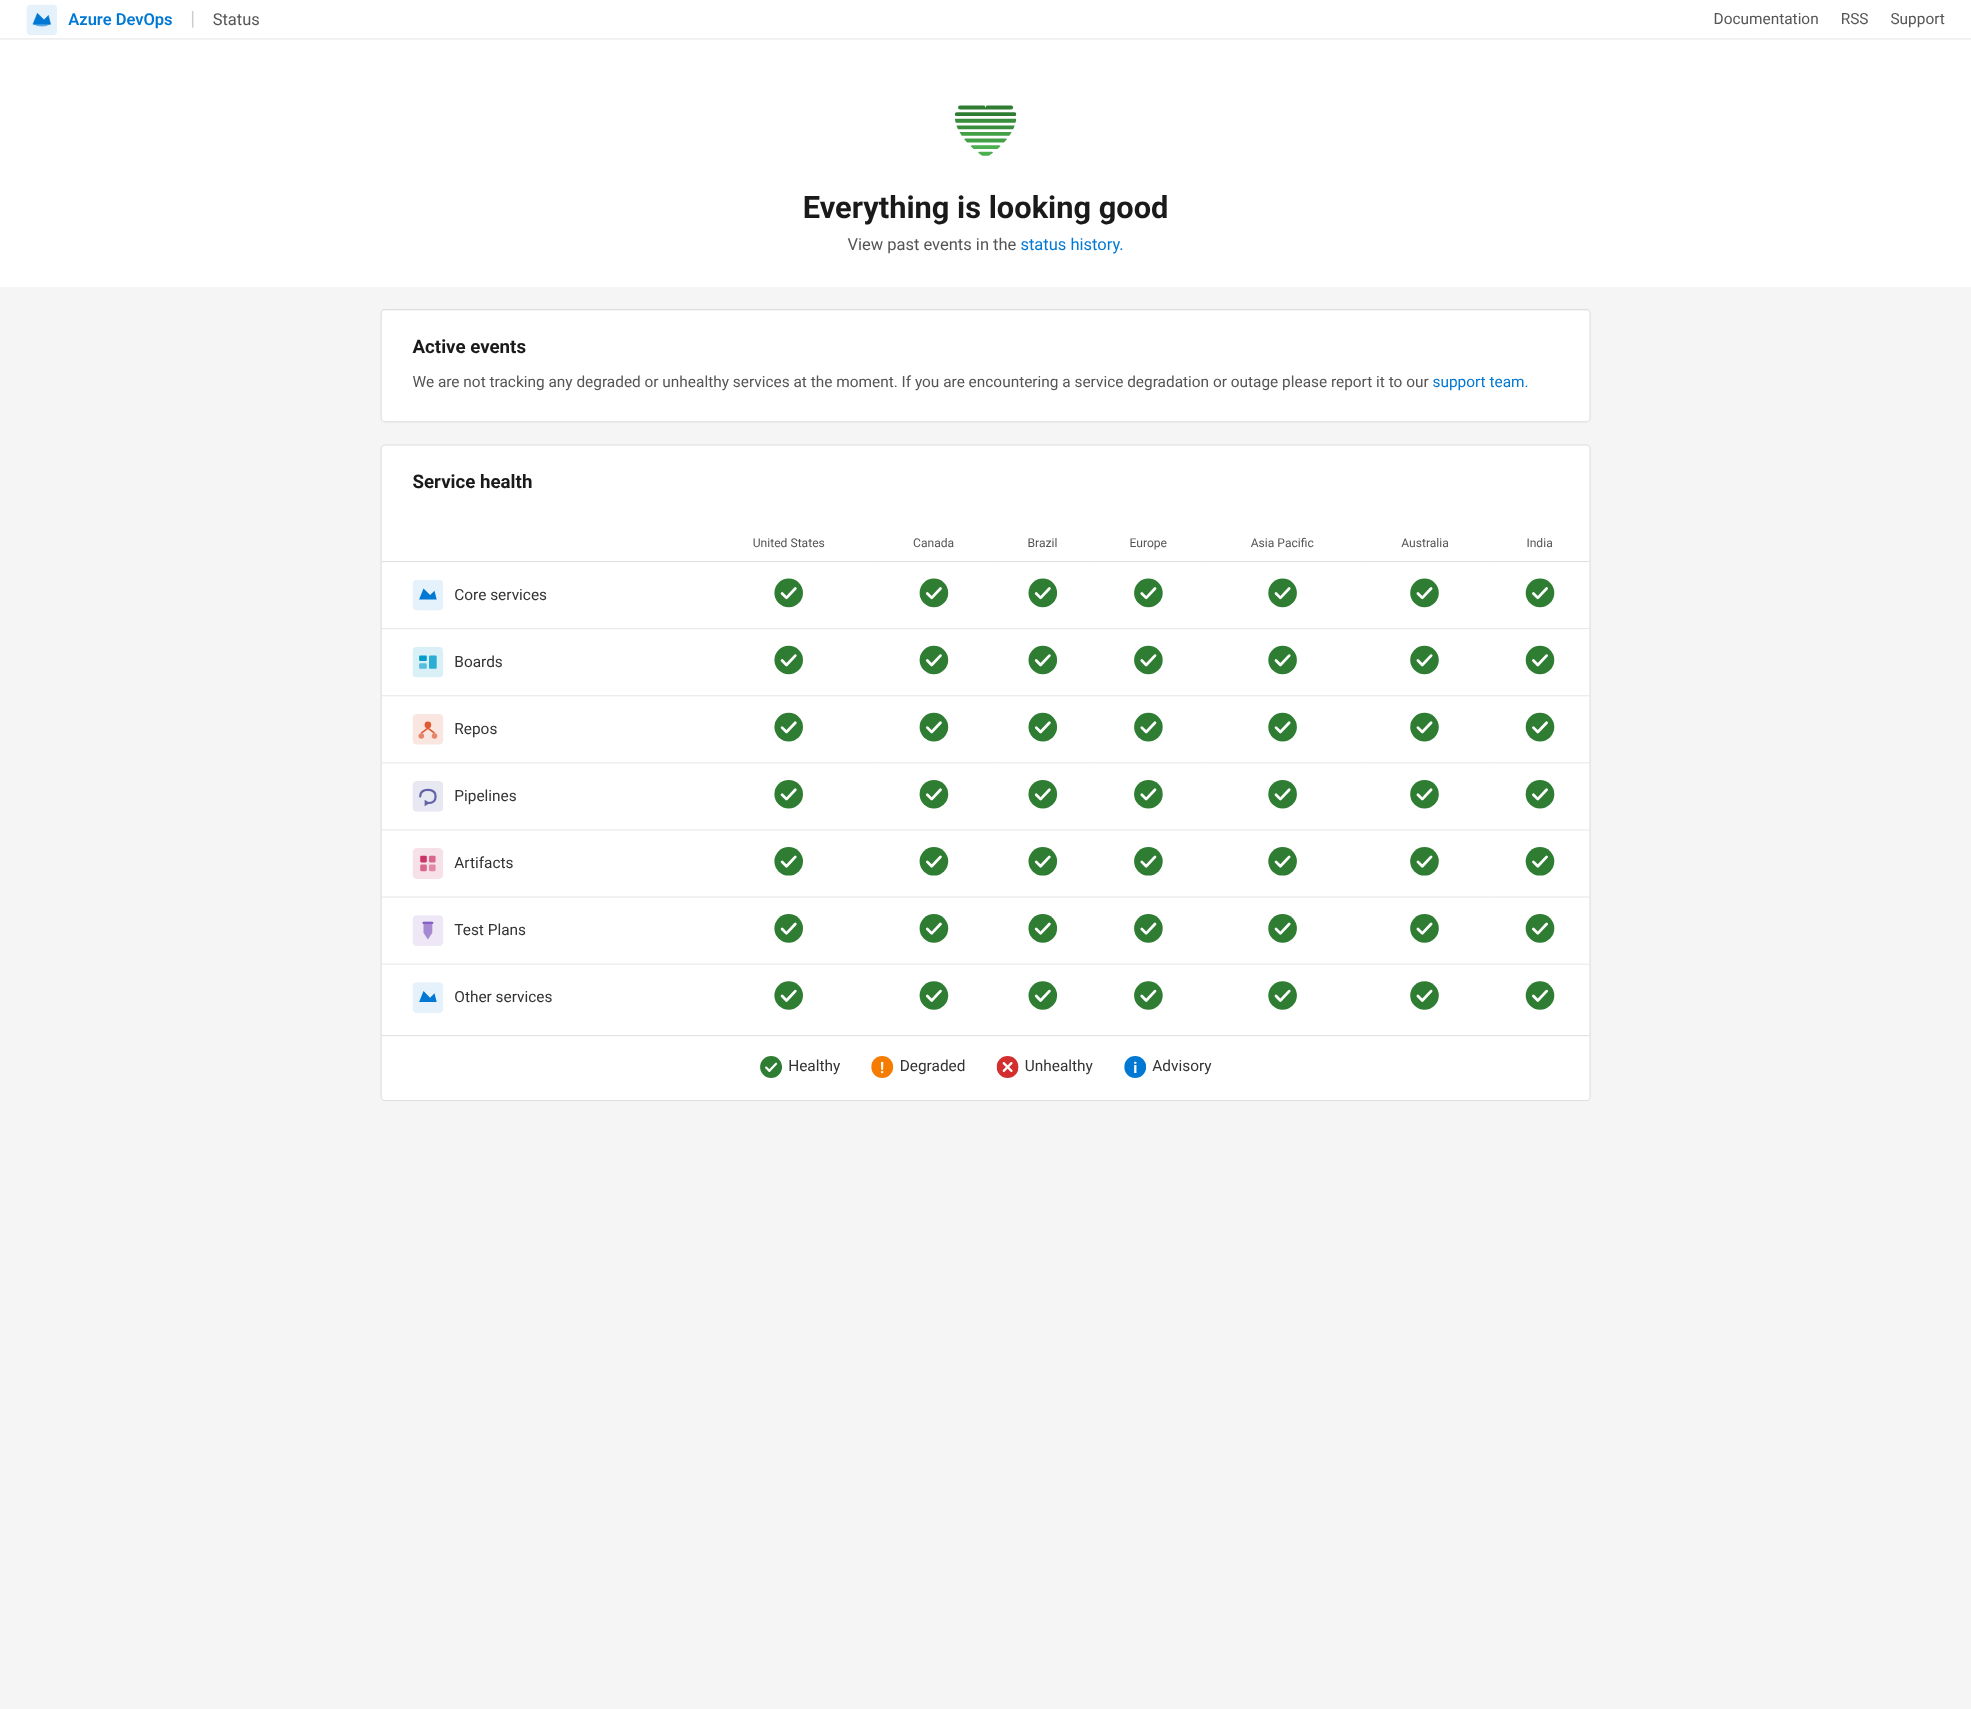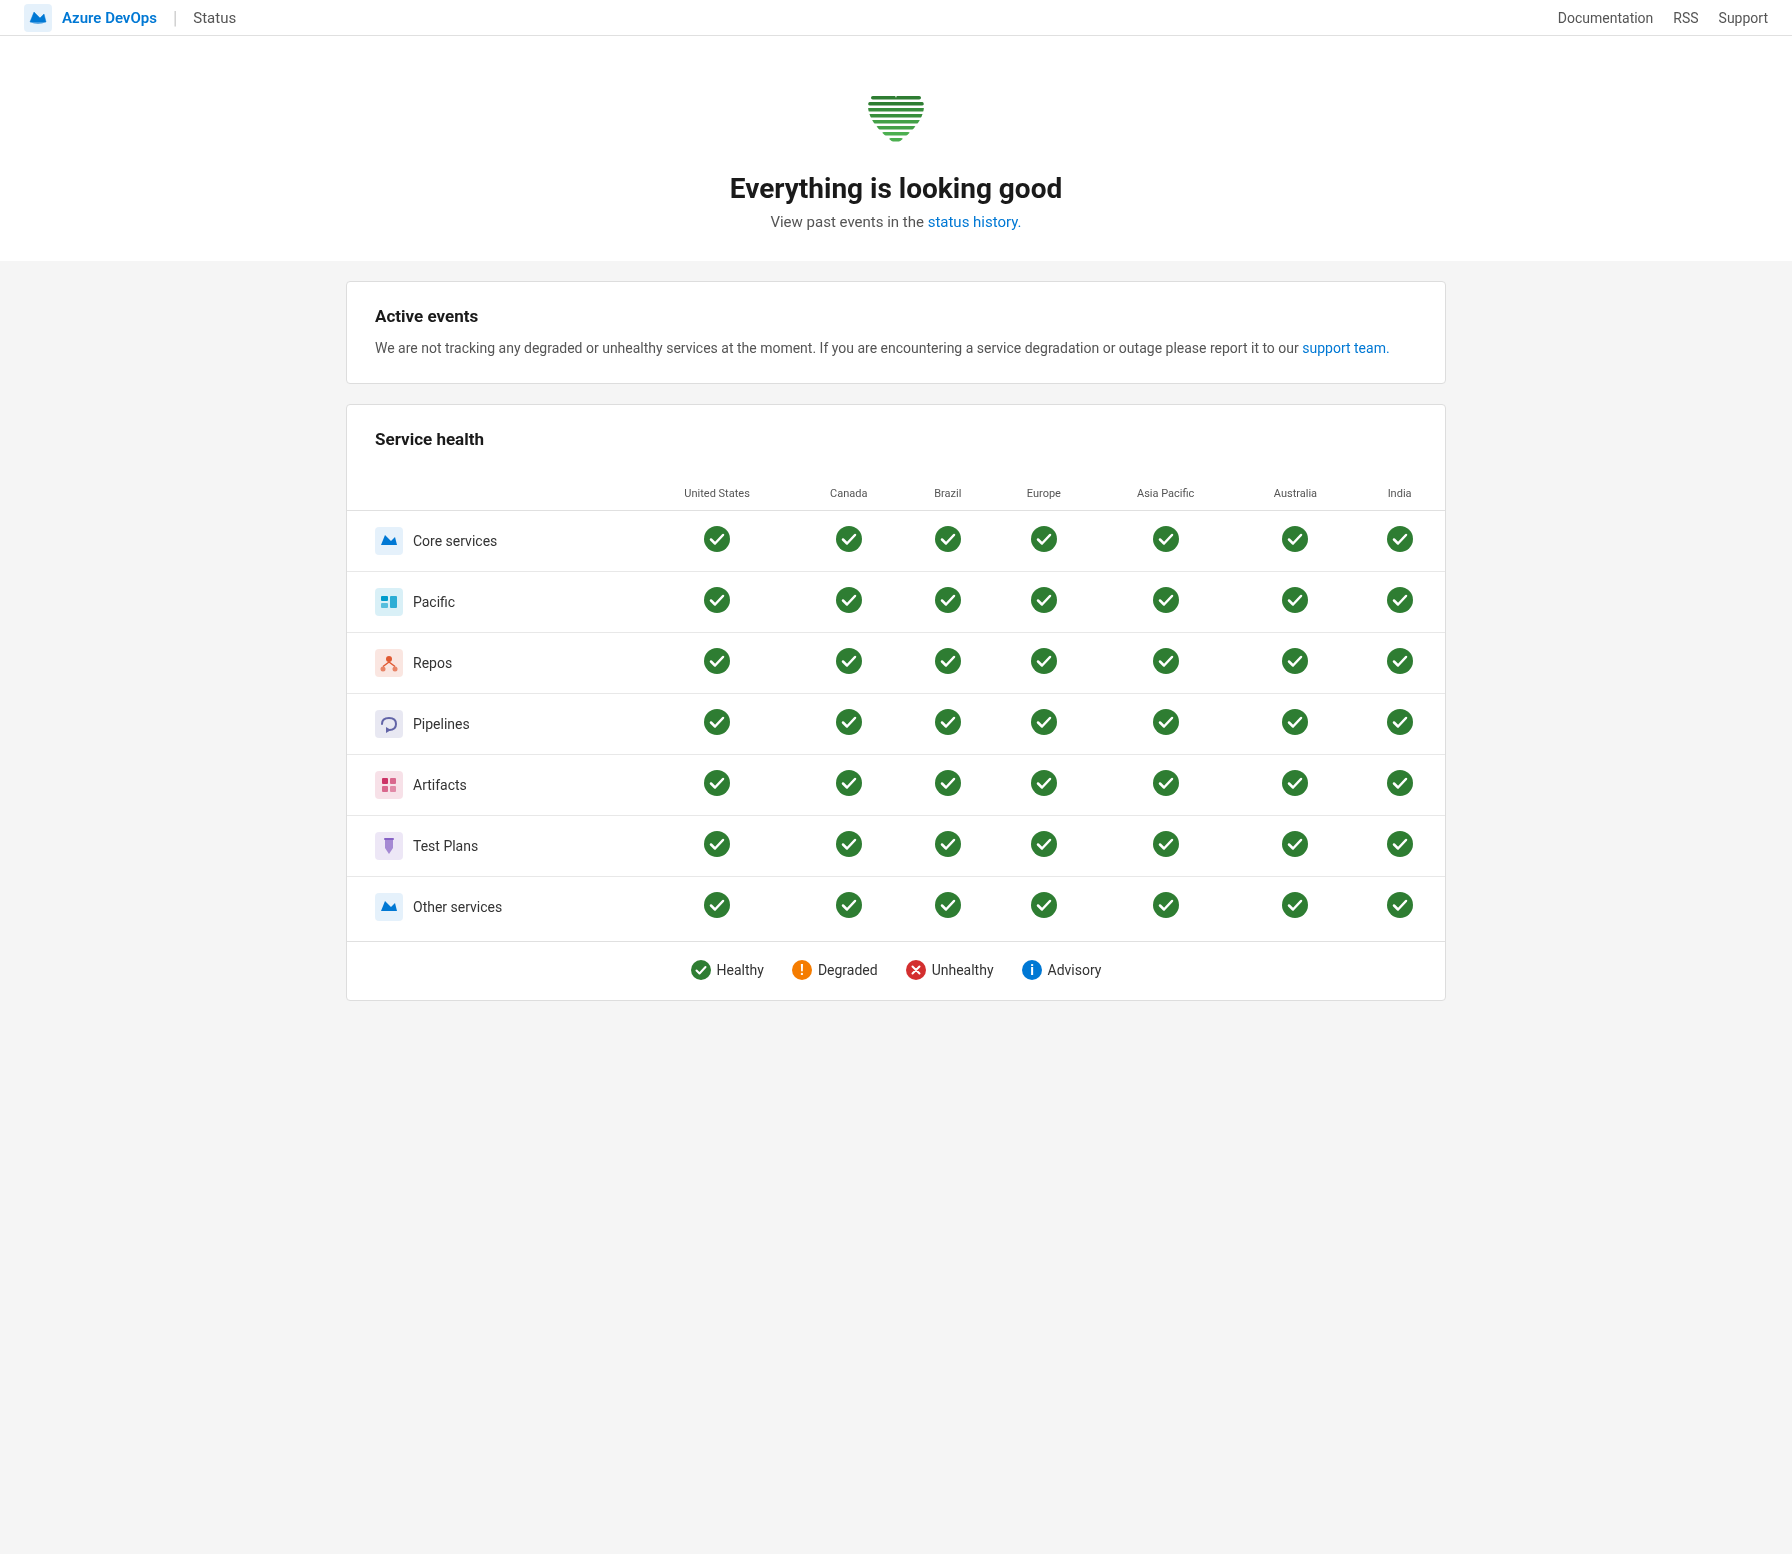--- a/index.html
+++ b/index.html
@@ -341,21 +341,21 @@
           </tr>
           <tr>
             <td>
               <div class="service-name">
                 <span class="service-icon"><svg width="28" height="28" viewBox="0 0 28 28" xmlns="http://www.w3.org/2000/svg">
     <rect width="28" height="28" rx="4" fill="#009CCC" opacity="0.15"></rect>
     <rect x="6" y="8" width="7" height="5" rx="1" fill="#009CCC"></rect>
     <rect x="6" y="15" width="7" height="5" rx="1" fill="#009CCC" opacity="0.6"></rect>
     <rect x="15" y="8" width="7" height="12" rx="1" fill="#009CCC" opacity="0.8"></rect>
   </svg></span>
-                <span>Pacific</span>
+                <span>Boards</span>
               </div>
             </td>
             <td><span class="check-icon">
                 <svg width="28" height="28" viewBox="0 0 28 28" xmlns="http://www.w3.org/2000/svg">
                   <circle cx="14" cy="14" r="13" fill="#2e7d32"></circle>
                   <path d="M8 14.5 L12 18.5 L20 10" stroke="white" stroke-width="2.5" fill="none" stroke-linecap="round" stroke-linejoin="round"></path>
                 </svg>
               </span></td>
             <td><span class="check-icon">
                 <svg width="28" height="28" viewBox="0 0 28 28" xmlns="http://www.w3.org/2000/svg">

